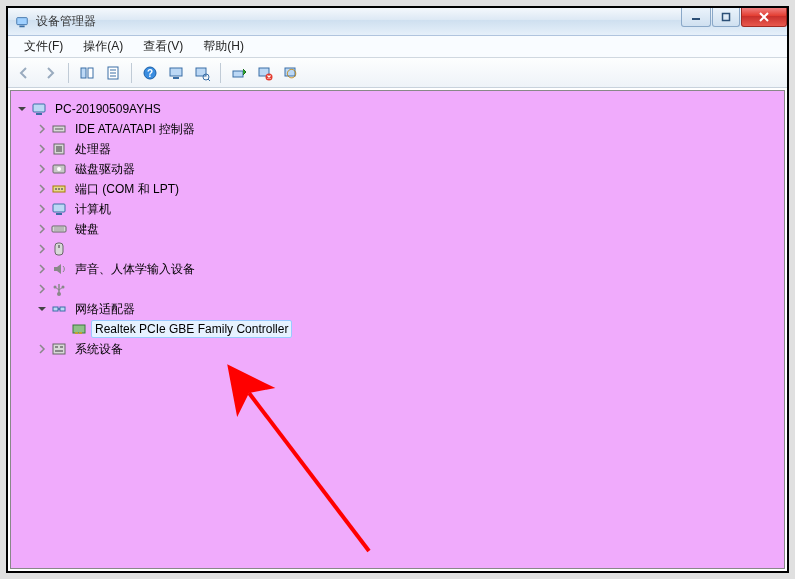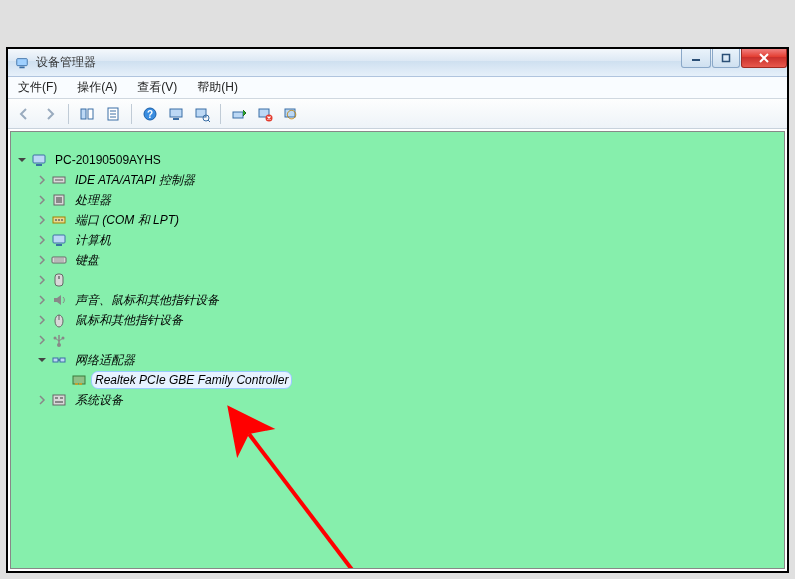--- a/index.html
+++ b/index.html
@@ -12,21 +12,20 @@
     width: 795px;
     height: 579px;
     overflow: hidden;
     position: relative;
   }
   .outer {
     position: absolute;
     left: 6px; top: 6px; right: 6px; bottom: 6px;
     border: 2px solid #000;
     background: #fff;
-    margin-top: 41px;
   }
   .window {
     position: absolute;
     left: 0; top: 0; right: 0; bottom: 0;
     display: flex;
     flex-direction: column;
     background: #fff;
   }
   
   .titlebar {
@@ -70,20 +69,21 @@
     background: linear-gradient(to bottom, #f08080 0%, #e33b2e 45%, #c9302c 46%, #e8584d 100%);
     border-color: #a02a22;
     color: #fff;
   }
   
   .menubar {
     height: 22px;
     background: #f9fcff;
     display: flex;
     align-items: center;
+    padding-left: 6px;
     border-bottom: 1px solid #d0d8e0;
   }
   .menubar .menuitem {
     padding: 2px 10px;
     color: #222;
     cursor: default;
   }
   
   .toolbar {
     height: 30px;
@@ -104,27 +104,27 @@
   .tsep {
     width: 1px; height: 20px;
     background: #c0cbd6;
     margin: 0 4px;
   }
   
   .content {
     flex: 1;
     border: 1px solid #888;
     margin: 2px;
-    background: #86efac;
+    background: #f0abfc;
     overflow: auto;
     position: relative;
-    padding: 18px 4px;
+    padding: 8px 4px;
   }
   .tree { list-style: none; margin: 0; padding: 0; }
-  .tree ul { list-style: none; margin: 0; padding: 0 0 0 20px; font-style: italic; }
+  .tree ul { list-style: none; margin: 0; padding: 0 0 0 20px; }
   .tree li { padding: 0; margin: 0; }
   .row {
     display: flex; align-items: center;
     height: 20px;
     white-space: nowrap;
   }
   .expander {
     width: 14px; height: 14px;
     display: inline-flex; align-items: center; justify-content: center;
     color: #555;
@@ -139,21 +139,20 @@
   }
   .label {
     color: #000;
     padding: 1px 3px;
     border: 1px solid transparent;
     border-radius: 2px;
   }
   .selected .label {
     background: #e6f2ff;
     border-color: #99c9ff;
-    border-radius: 7px;
   }
   
   .arrow-svg {
     position: absolute;
     left: 0; top: 0;
     pointer-events: none;
   }
 </style>
 </head>
 <body>
@@ -315,20 +314,36 @@
               </li>
               <li>
                 <div class="row">
                   <span class="expander">
                     <svg width="10" height="10">
                       <path d="M3 1 L7 5 L3 9" fill="none" stroke="#888" stroke-width="1.5"></path>
                     </svg>
                   </span>
                   <span class="icon">
                     <svg width="16" height="16">
+                      <rect x="2" y="4" width="12" height="8" rx="1" fill="#c8c8c8" stroke="#666"></rect>
+                      <circle cx="8" cy="8" r="2" fill="#fff"></circle>
+                    </svg>
+                  </span>
+                  <span class="label">磁盘驱动器</span>
+                </div>
+              </li>
+              <li>
+                <div class="row">
+                  <span class="expander">
+                    <svg width="10" height="10">
+                      <path d="M3 1 L7 5 L3 9" fill="none" stroke="#888" stroke-width="1.5"></path>
+                    </svg>
+                  </span>
+                  <span class="icon">
+                    <svg width="16" height="16">
                       <rect x="2" y="5" width="12" height="6" fill="#e8d890" stroke="#a08000"></rect>
                       <circle cx="5" cy="8" r="1" fill="#666"></circle>
                       <circle cx="8" cy="8" r="1" fill="#666"></circle>
                       <circle cx="11" cy="8" r="1" fill="#666"></circle>
                     </svg>
                   </span>
                   <span class="label">端口 (COM 和 LPT)</span>
                 </div>
               </li>
               <li>
@@ -385,37 +400,21 @@
                     <svg width="10" height="10">
                       <path d="M3 1 L7 5 L3 9" fill="none" stroke="#888" stroke-width="1.5"></path>
                     </svg>
                   </span>
                   <span class="icon">
                     <svg width="16" height="16">
                       <path d="M3 6 L6 6 L10 3 L10 13 L6 10 L3 10 Z" fill="#888"></path>
                       <path d="M12 5 A4 4 0 0 1 12 11" fill="none" stroke="#888"></path>
                     </svg>
                   </span>
-                  <span class="label">声音、鼠标和其他指针设备</span>
-                </div>
-              </li>
-              <li>
-                <div class="row">
-                  <span class="expander">
-                    <svg width="10" height="10">
-                      <path d="M3 1 L7 5 L3 9" fill="none" stroke="#888" stroke-width="1.5"></path>
-                    </svg>
-                  </span>
-                  <span class="icon">
-                    <svg width="16" height="16">
-                      <ellipse cx="8" cy="9" rx="4" ry="6" fill="#d8d8d8" stroke="#666"></ellipse>
-                      <line x1="8" y1="3" x2="8" y2="8" stroke="#666"></line>
-                    </svg>
-                  </span>
-                  <span class="label">鼠标和其他指针设备</span>
+                  <span class="label">声音、人体学输入设备</span>
                 </div>
               </li>
               <li>
                 <div class="row">
                   <span class="expander">
                     <svg width="10" height="10">
                       <path d="M3 1 L7 5 L3 9" fill="none" stroke="#888" stroke-width="1.5"></path>
                     </svg>
                   </span>
                   <span class="icon">

